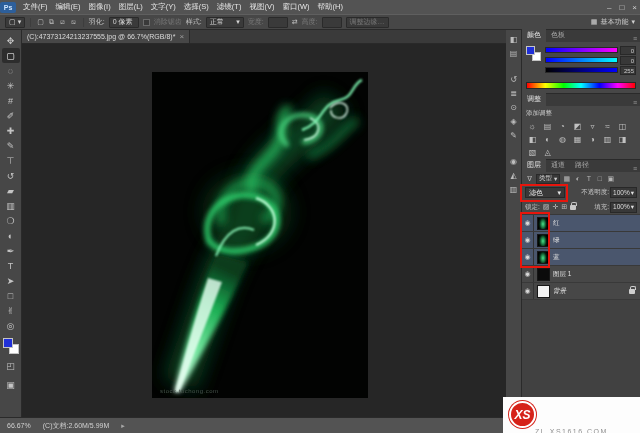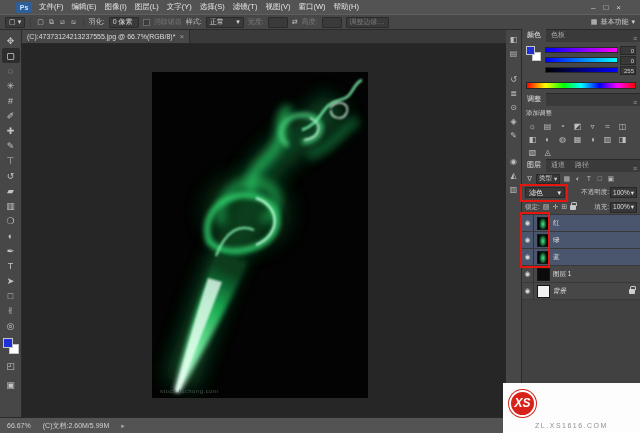--- a/index.html
+++ b/index.html
@@ -1,20 +1,20 @@
 <!DOCTYPE html>
 <html><head>
 <meta charset="utf-8">
 <style>
   *{margin:0;padding:0;box-sizing:border-box;font-family:"Liberation Sans","DejaVu Sans",sans-serif;}
   html,body{width:640px;height:433px;overflow:hidden;}
   #app{position:relative;width:640px;height:433px;background:#535353;color:#d6d6d6;font-size:8px;}
 
   
-  .menu-bar{display:flex;align-items:center;height:14px;background:#535353;padding:0 16px;gap:3px;}
+  .menu-bar{display:flex;align-items:center;height:14px;background:#535353;padding:0 0;gap:3px;}
   .ps-logo{width:16px;height:11px;background:#2d5f9b;color:#cfe6ff;font-size:7px;font-weight:bold;display:flex;align-items:center;justify-content:center;border-radius:2px;}
   .menus{display:flex;}
   .menu-item{padding:2px 4px;font-size:7.5px;color:#e6e6e6;white-space:nowrap;cursor:default;}
   .win-controls{margin-left:auto;display:flex;gap:8px;padding-right:3px;color:#d0d0d0;font-size:8px;}
 
   
   .options-bar{display:flex;align-items:center;height:16px;background:#474747;border-top:1px solid #5f5f5f;border-bottom:1px solid #2a2a2a;padding:0 5px;gap:4px;font-size:7px;color:#c9c9c9;}
   .ob-box{display:flex;align-items:center;gap:2px;background:#3a3a3a;border:1px solid #2a2a2a;height:11px;padding:0 3px;border-radius:1px;color:#d5d5d5;}
   .ob-sep{color:#3a3a3a;font-size:9px;}
   .combine{display:flex;gap:1px;}
@@ -104,21 +104,21 @@
   
   .status-bar{height:16px;background:#535353;border-top:1px solid #2a2a2a;display:flex;align-items:center;gap:12px;padding:0 7px;font-size:7px;color:#d0d0d0;}
   .status-arrow{color:#a8a8a8;}
 
   
   .red-box{position:absolute;border:2px solid #e8150c;pointer-events:none;z-index:5;}
   #red-blend{left:520px;top:184px;width:48px;height:18px;}
   #red-thumbs{left:520px;top:212px;width:30px;height:56px;}
 
   
-  .site-watermark{position:absolute;right:0;bottom:0;width:137px;height:50px;background:#fdfdfd;z-index:6;display:flex;flex-wrap:wrap;align-items:center;padding:4px 6px 2px;}
+  .site-watermark{position:absolute;right:0;bottom:0;width:137px;height:36px;background:#fdfdfd;z-index:6;display:flex;flex-wrap:wrap;align-items:center;padding:4px 6px 2px;}
   .xs-logo{width:27px;height:27px;border-radius:50%;background:#d62219;color:#fff;font-weight:bold;font-style:italic;font-size:12px;display:flex;align-items:center;justify-content:center;box-shadow:inset 0 0 0 2px #fff,0 0 0 1px #d62219;flex:none;}
   .wm-brand{font-size:15px;font-weight:bold;color:#d8251c;letter-spacing:3px;margin-left:6px;white-space:nowrap;}
   .wm-url{width:100%;text-align:center;font-size:7px;color:#8f8f8f;letter-spacing:1.5px;}
 </style>
 </head>
 <body>
 
 <div id="app">
 
   <header class="menu-bar">

